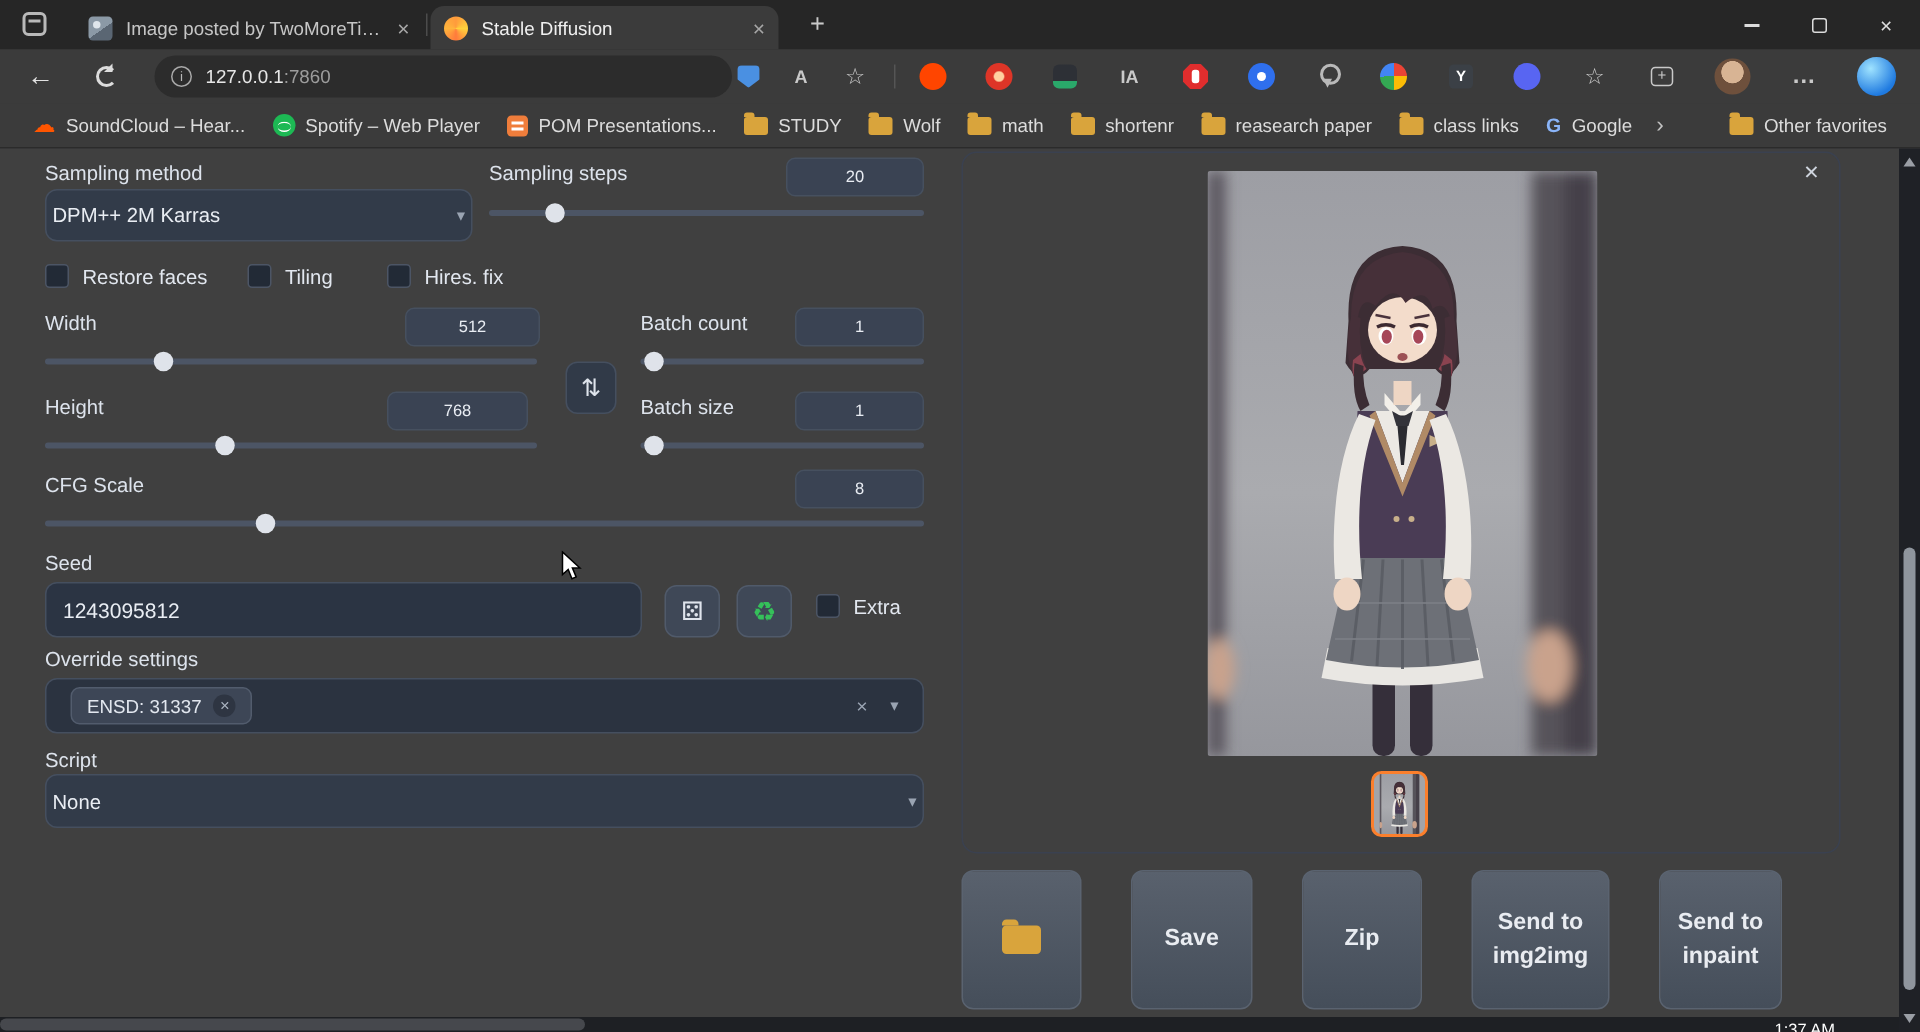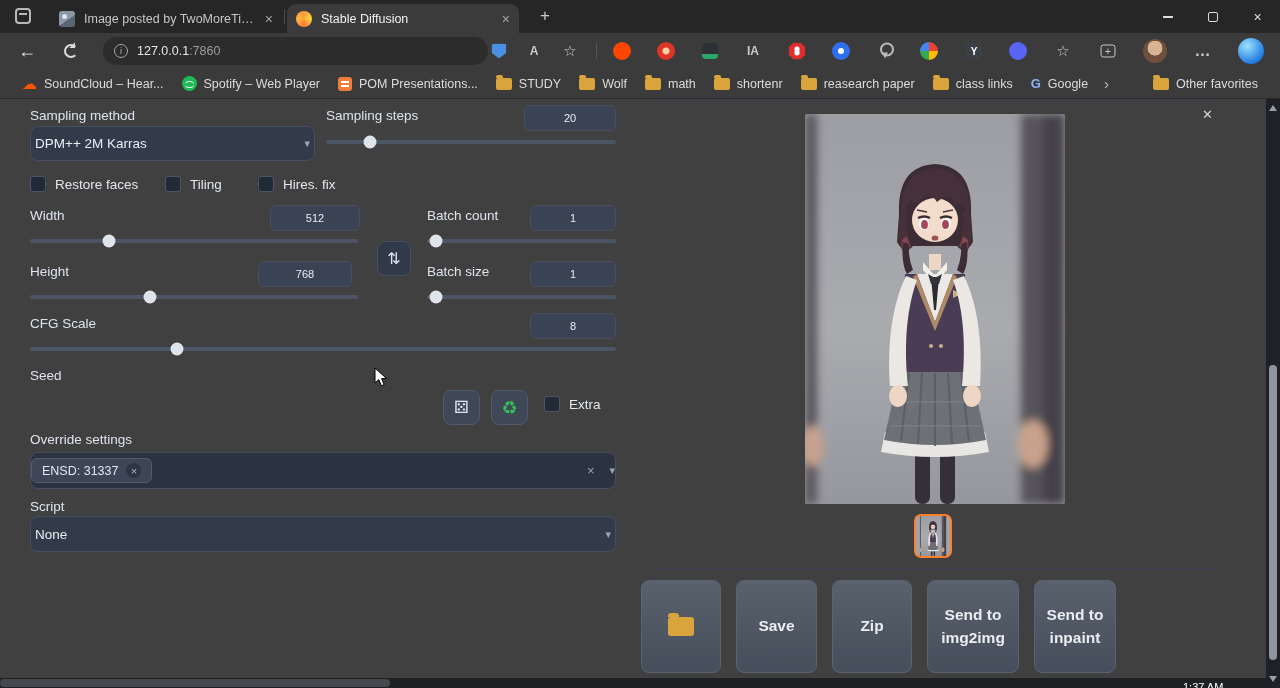--- a/index.html
+++ b/index.html
@@ -79,33 +79,33 @@
   .dd{position:absolute;background:#323b49;border:1px solid #454f5f;border-radius:8px;display:flex;align-items:center;padding:0 4px;font-size:13.5px;color:#e9edf3}
   .caret{margin-left:auto;color:#9aa4b2;font-size:11px}
   .slider{position:absolute;height:4px;background:#4c5565;border-radius:2px}
   .knob{position:absolute;top:50%;width:13px;height:13px;background:#dfe3ea;border-radius:50%;transform:translate(-50%,-50%)}
   .cb-item{position:absolute;display:flex;align-items:center;gap:9px;font-size:13.5px;color:#e2e7ef}
   .cb{width:16px;height:16px;background:#222a36;border:1px solid #4c5565;border-radius:3px;flex:0 0 auto}
   .swap{position:absolute;left:377px;top:142px;width:34px;height:35px;background:#313a48;border:1px solid #454f5f;border-radius:8px;color:#dfe4ec;display:flex;align-items:center;justify-content:center;font-size:16px}
   .ti{position:absolute;background:#2b3443;border:1px solid #454f5f;border-radius:8px;color:#e9edf3;font-size:14px;padding:0 11px;outline:none;font-family:inherit}
   .tool-btn{position:absolute;width:37px;height:35px;background:#3f4857;border:1px solid #505a6a;border-radius:8px;display:flex;align-items:center;justify-content:center;font-size:17px;color:#dfe4ec}
   .tool-btn.recycle{color:#35c05a;font-size:18px}
-  .ovr{position:absolute;left:30px;top:353px;width:586px;height:37px;background:#2b3340;border:1px solid #454f5f;border-radius:8px;display:flex;align-items:center;padding:0 0}
+  .ovr{position:absolute;left:30px;top:353px;width:586px;height:37px;background:#2b3340;border:1px solid #454f5f;border-radius:8px;display:flex;align-items:center;padding:0 16px}
   .chip{display:flex;align-items:center;gap:8px;background:#3d4656;border:1px solid #525c6d;border-radius:6px;padding:4px 10px;font-size:12.5px;color:#e2e7ef}
   .chip-x{width:15px;height:15px;border-radius:50%;background:#2e3542;color:#aab3c0;font-size:11px;display:flex;align-items:center;justify-content:center}
   .ovr-clear{margin-left:auto;color:#9aa4b2;font-size:13px}
   .ovr-caret{color:#9aa4b2;margin-left:15px;font-size:11px}
 
   .panel{position:absolute;left:641px;top:2px;width:586px;height:468px;border:1px solid #3a4150;border-radius:10px}
   .panel-close{position:absolute;top:5px;right:13px;color:#cfd5de;font-size:13px}
   .genimg{position:absolute;left:163px;top:12px;width:260px;height:390px;border-radius:2px;overflow:hidden}
   .genimg svg{display:block;width:100%;height:100%}
   .thumb{position:absolute;left:272px;top:412px;width:38px;height:44px;border:2px solid #fb7f2c;border-radius:7px;overflow:hidden;background:#a3a4a8}
   .thumb svg{display:block;width:100%;height:100%}
-  .grow{position:absolute;left:641px;top:481px;width:586px;height:93px;display:flex;gap:15px}
+  .grow{position:absolute;left:641px;top:481px;width:586px;height:93px;display:flex;gap:33px}
   .gbtn{height:93px;background:linear-gradient(#59616d,#454e5a);border:1px solid #5a6370;border-radius:8px;color:#e9ecf1;font-size:15.5px;font-weight:bold;display:flex;align-items:center;justify-content:center;text-align:center;padding:0 8px;line-height:1.45}
   .big-folder{width:26px;height:19px;background:#d9a43c;border-radius:3px;position:relative}
   .big-folder::before{content:"";position:absolute;top:-4px;left:0;width:11px;height:4px;background:#d9a43c;border-radius:3px 3px 0 0}
 
   .vscroll{position:absolute;right:0;top:0;width:14px;height:589px;background:#1f2126}
   .varrow{position:absolute;left:50%;transform:translateX(-50%);width:0;height:0;border-left:4px solid transparent;border-right:4px solid transparent}
   .varrow.up{top:6px;border-bottom:6px solid #9a9ea5}
   .varrow.down{bottom:6px;border-top:6px solid #9a9ea5}
   .vthumb{position:absolute;left:3px;width:8px;top:266px;height:295px;background:#8f959d;border-radius:4px}
   .hscroll{position:absolute;left:0;bottom:0;width:1266px;height:10px;background:#1e2024}
@@ -366,20 +366,21 @@
       <span class="knob" style="left:5%"></span>
     </div>
 
   <span class="lbl" style="left:30px;top:217px">CFG Scale</span>
   <input class="numbox" style="left: 530px; top: 214px; width: 86px;" value="8">
   <div class="slider" style="left:30px;top:248px;width:586px">
       <span class="knob" style="left:25%"></span>
     </div>
 
   <span class="lbl" style="left:30px;top:269px">Seed</span>
+  <input class="ti" style="left: 30px; top: 289px; width: 398px; height: 37px;" value="1243095812">
   <div class="tool-btn" style="left:443px;top:291px">
       <span>⚄</span>
     </div>
   <div class="tool-btn recycle" style="left:491px;top:291px">
       <span>♻</span>
     </div>
   <div class="cb-item" style="left:544px;top:297px">
     <span class="cb"></span>
     <span>Extra</span>
   </div>

